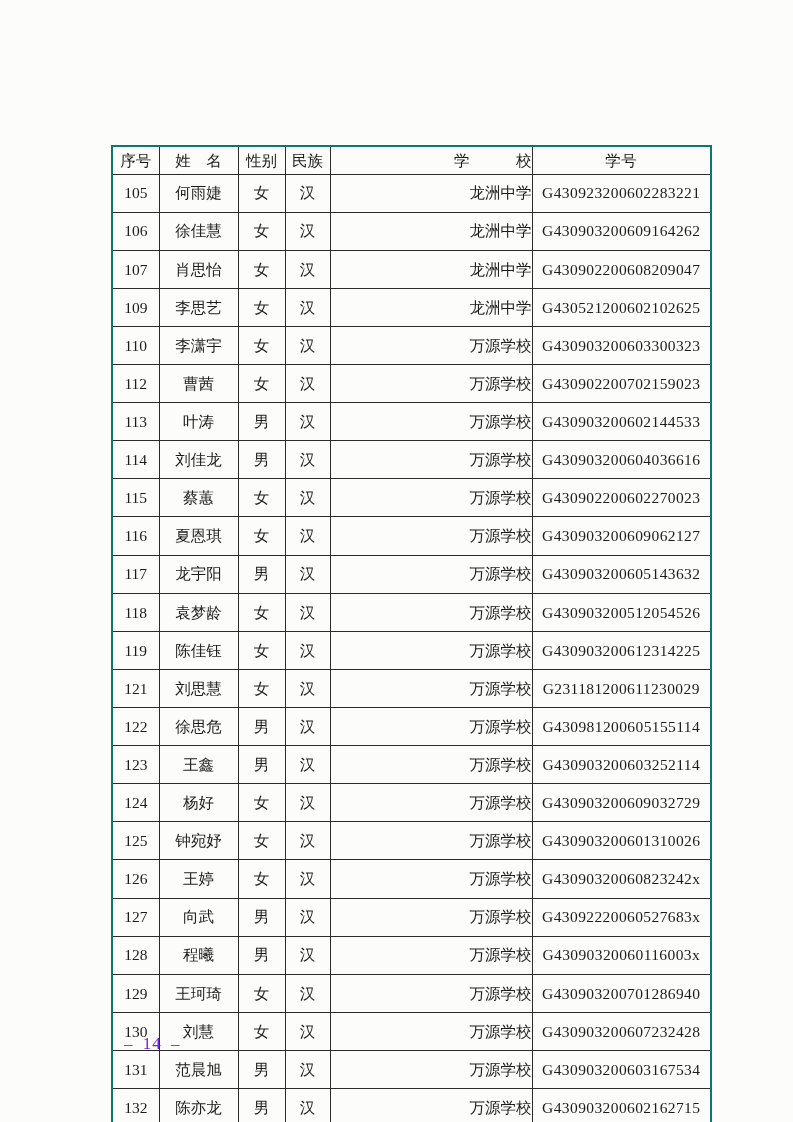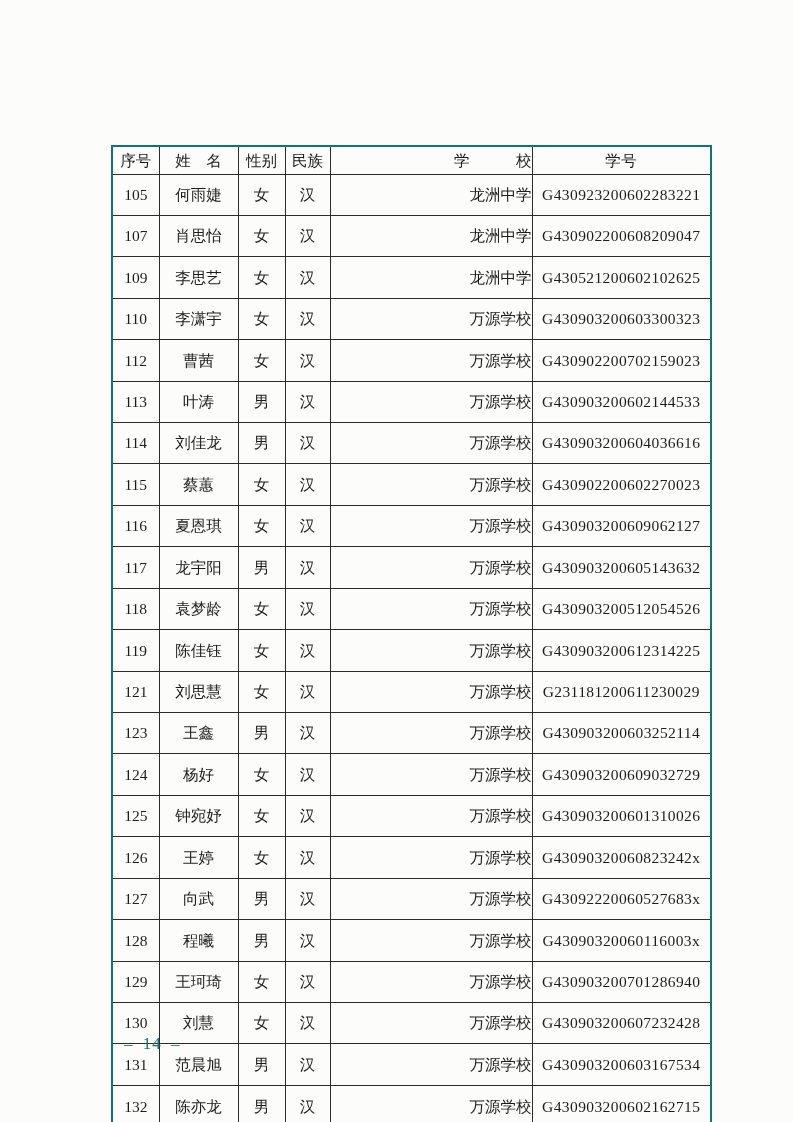--- a/index.html
+++ b/index.html
@@ -48,21 +48,21 @@
     letter-spacing: 0.4px;
   }
   th.c4, th.c5 { padding-left: 9px; }
   .pagenum {
     position: absolute;
     left: 124px;
     top: 1034px;
     font-size: 17px;
     letter-spacing: 1px;
     word-spacing: 4px;
-    color: #0f766e;
+    color: #6d28d9;
     font-family: Liberation Serif, serif;
   }
 </style>
 </head>
 <body>
 
 <div class="page">
 
   <table class="roster">
     <colgroup>
@@ -86,20 +86,28 @@
     <tbody>
         <tr>
           <td class="c0">105</td>
           <td class="c1">何雨婕</td>
           <td class="c2">女</td>
           <td class="c3">汉</td>
           <td class="c4">龙洲中学</td>
           <td class="c5">G430923200602283221</td>
         </tr>
         <tr>
+          <td class="c0">106</td>
+          <td class="c1">徐佳慧</td>
+          <td class="c2">女</td>
+          <td class="c3">汉</td>
+          <td class="c4">龙洲中学</td>
+          <td class="c5">G430903200609164262</td>
+        </tr>
+        <tr>
           <td class="c0">107</td>
           <td class="c1">肖思怡</td>
           <td class="c2">女</td>
           <td class="c3">汉</td>
           <td class="c4">龙洲中学</td>
           <td class="c5">G430902200608209047</td>
         </tr>
         <tr>
           <td class="c0">109</td>
           <td class="c1">李思艺</td>
@@ -182,20 +190,28 @@
         </tr>
         <tr>
           <td class="c0">121</td>
           <td class="c1">刘思慧</td>
           <td class="c2">女</td>
           <td class="c3">汉</td>
           <td class="c4">万源学校</td>
           <td class="c5">G231181200611230029</td>
         </tr>
         <tr>
+          <td class="c0">122</td>
+          <td class="c1">徐思危</td>
+          <td class="c2">男</td>
+          <td class="c3">汉</td>
+          <td class="c4">万源学校</td>
+          <td class="c5">G430981200605155114</td>
+        </tr>
+        <tr>
           <td class="c0">123</td>
           <td class="c1">王鑫</td>
           <td class="c2">男</td>
           <td class="c3">汉</td>
           <td class="c4">万源学校</td>
           <td class="c5">G430903200603252114</td>
         </tr>
         <tr>
           <td class="c0">124</td>
           <td class="c1">杨好</td>

